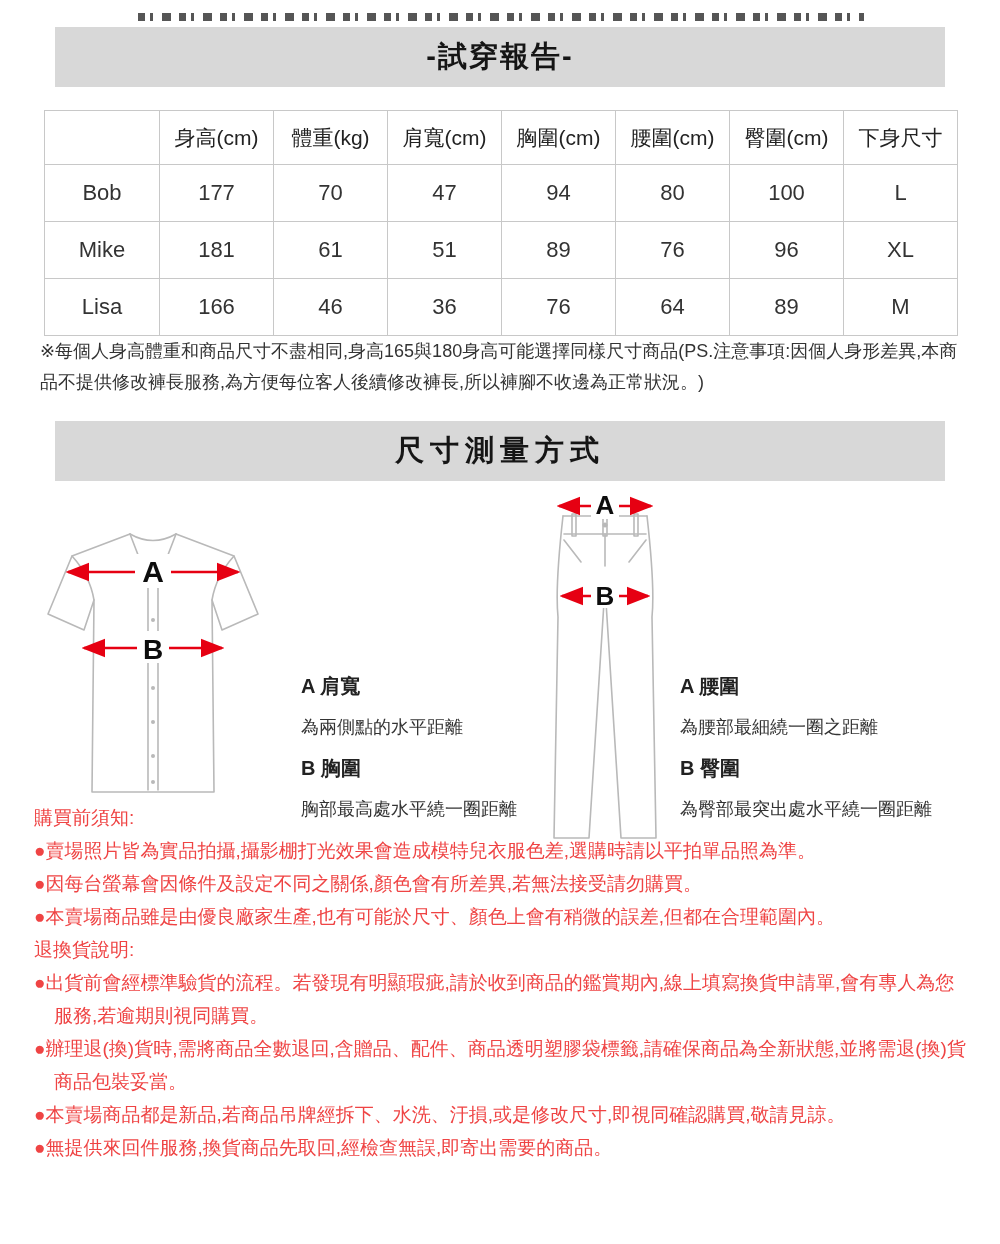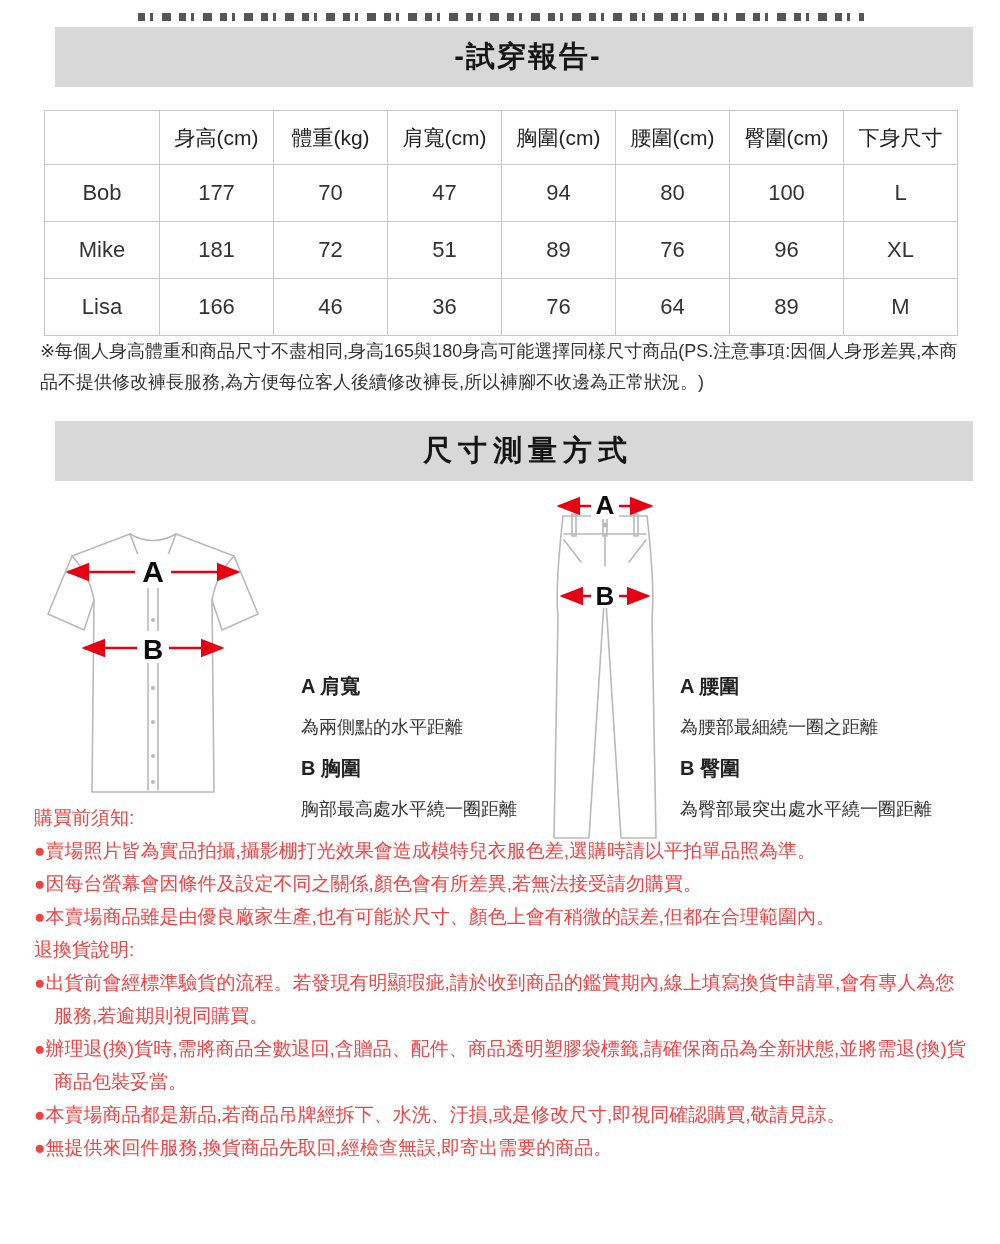--- a/index.html
+++ b/index.html
@@ -8,21 +8,21 @@
     font-family:"Liberation Sans","DejaVu Sans",sans-serif;color:#222;
   }
   
   .clip-strip{
     position:absolute;left:138px;top:13px;width:726px;height:8px;opacity:.8;
     background:repeating-linear-gradient(90deg,#2b2b2b 0 7px,transparent 7px 12px,#2b2b2b 12px 15px,transparent 15px 24px,#2b2b2b 24px 33px,transparent 33px 41px);
   }
   .section-header{
     position:absolute;left:55px;width:890px;height:60px;background:#d8d8d8;
     display:flex;align-items:center;justify-content:center;
-    font-size:29px;font-weight:700;color:#151515;letter-spacing:2px;padding-left:28px;
+    font-size:29px;font-weight:700;color:#151515;letter-spacing:2px;
   }
   .section-header.fitting{top:27px;}
   .section-header.measure{top:421px;letter-spacing:6px;}
 
   .size-table{
     position:absolute;left:44px;top:110px;width:913px;
     border-collapse:collapse;table-layout:fixed;text-align:center;color:#333;
   }
   .size-table th{border:1px solid #c8c8c8;height:51px;font-size:21px;font-weight:400;color:#222;}
   .size-table td{border:1px solid #c8c8c8;height:54px;font-size:22px;}
@@ -89,21 +89,21 @@
       <td>70</td>
       <td>47</td>
       <td>94</td>
       <td>80</td>
       <td>100</td>
       <td>L</td>
     </tr>
     <tr>
       <td>Mike</td>
       <td>181</td>
-      <td>72</td>
+      <td>61</td>
       <td>51</td>
       <td>89</td>
       <td>76</td>
       <td>96</td>
       <td>XL</td>
     </tr>
     <tr>
       <td>Lisa</td>
       <td>166</td>
       <td>46</td>

